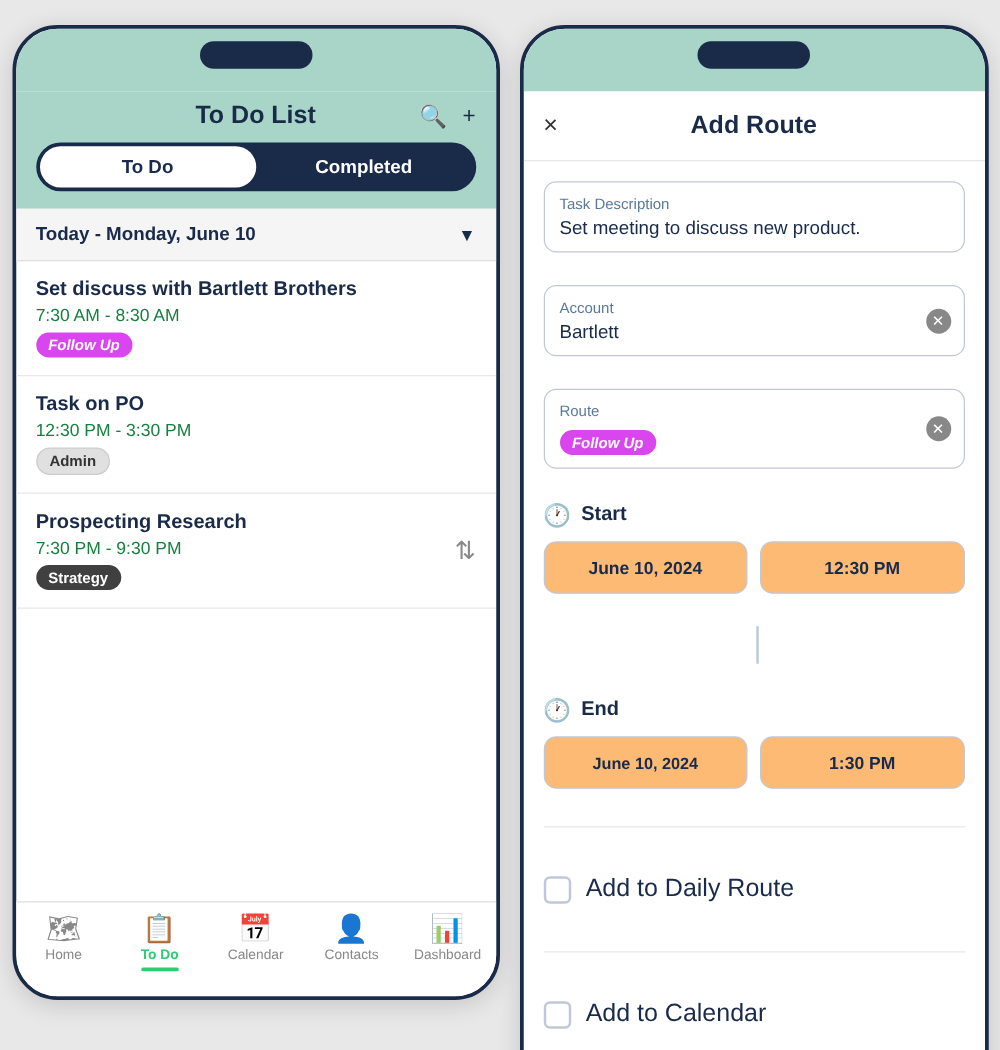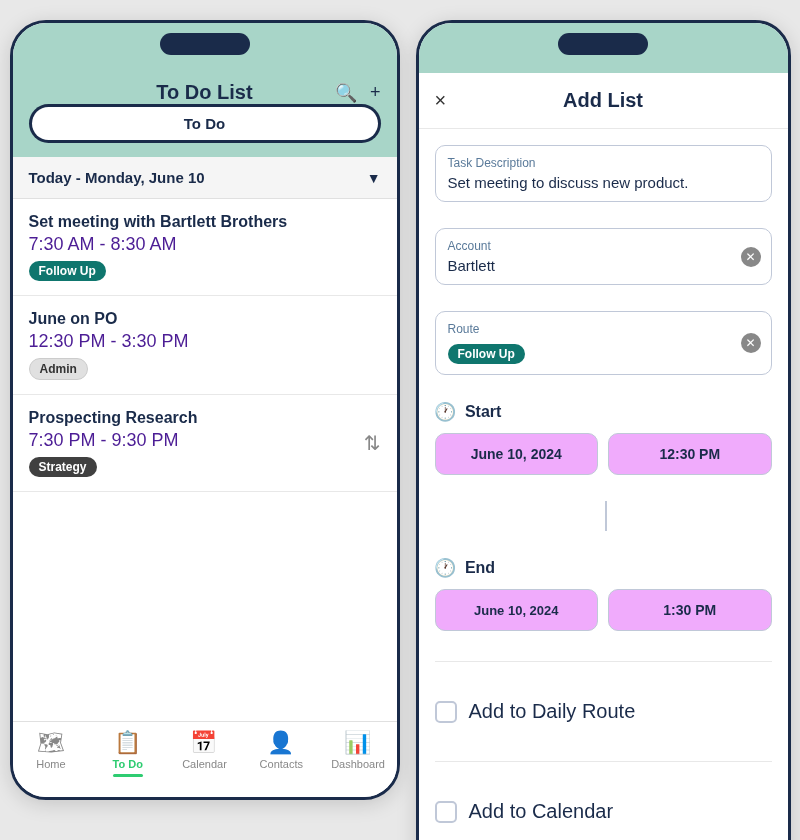--- a/index.html
+++ b/index.html
@@ -56,21 +56,21 @@
     
     .left-header {
       background: #a8d5c8;
       padding: 8px 16px 14px;
     }
     .left-header-top {
       display: flex;
       align-items: center;
       justify-content: center;
       position: relative;
-      margin-bottom: 0;
+      margin-bottom: 10px;
     }
     .header-title {
       font-size: 20px;
       font-weight: 700;
       color: #1a2b4a;
     }
     .header-icons {
       position: absolute;
       right: 0;
       display: flex;
@@ -136,35 +136,36 @@
       border-bottom: 1px solid #e8e8e8;
       position: relative;
     }
     .task-title {
       font-size: 16px;
       font-weight: 700;
       color: #1a2b4a;
       margin-bottom: 3px;
     }
     .task-time {
-      font-size: 18px;
-      color: #4c1d95;
+      font-size: 14px;
+      color: #15803d;
       margin-bottom: 6px;
     }
     .tag {
       display: inline-block;
       padding: 3px 10px;
       border-radius: 12px;
       font-size: 12px;
       font-weight: 600;
       cursor: pointer;
     }
     .tag-follow-up {
-      background: #0f766e;
+      background: #d946ef;
       color: #fff;
+      font-style: italic;
     }
     .tag-admin {
       background: #e0e0e0;
       color: #333;
       border: 1px solid #ccc;
     }
     .tag-strategy {
       background: #404040;
       color: #fff;
     }
@@ -318,21 +319,21 @@
     }
     .date-field, .time-field {
       flex: 1;
       border: 1.5px solid #c0c8d8;
       border-radius: 10px;
       padding: 12px 10px;
       font-size: 14px;
       font-weight: 600;
       color: #1a2b4a;
       text-align: center;
-      background: #f0abfc;
+      background: #fdba74;
     }
     .datetime-connector {
       display: flex;
       margin-left: 6px;
     }
     .connector-line {
       width: 2px;
       background: #c0c8d8;
       margin: 0 auto;
       height: 30px;
@@ -394,38 +395,39 @@
     <div class="left-header">
       <div class="left-header-top">
         <span class="header-title">To Do List</span>
         <div class="header-icons">
           <button class="icon-btn">🔍</button>
           <button class="icon-btn">+</button>
         </div>
       </div>
       <div class="tab-bar">
         <div class="tab-item active">To Do</div>
+        <div class="tab-item inactive">Completed</div>
       </div>
     </div>
 
     <div class="date-row">
       <span class="date-label">Today - Monday, June 10</span>
       <span class="chevron-down">▼</span>
     </div>
 
     <div class="task-list">
 
       <div class="task-item">
-        <div class="task-title">Set meeting with Bartlett Brothers</div>
+        <div class="task-title">Set discuss with Bartlett Brothers</div>
         <div class="task-time">7:30 AM - 8:30 AM</div>
         <span class="tag tag-follow-up">Follow Up</span>
       </div>
 
       <div class="task-item">
-        <div class="task-title">June on PO</div>
+        <div class="task-title">Task on PO</div>
         <div class="task-time">12:30 PM - 3:30 PM</div>
         <span class="tag tag-admin">Admin</span>
       </div>
 
       <div class="task-item">
         <div class="task-title">Prospecting Research</div>
         <div class="task-time">7:30 PM - 9:30 PM</div>
         <span class="tag tag-strategy">Strategy</span>
         <span class="task-icon">⇅</span>
       </div>
@@ -459,21 +461,21 @@
   </div>
 
   <div class="phone phone-right">
 
     <div class="right-notch">
       <div class="notch-pill"></div>
     </div>
 
     <div class="add-task-header">
       <button class="close-btn">×</button>
-      <span class="add-task-title">Add List</span>
+      <span class="add-task-title">Add Route</span>
     </div>
 
     <div class="form-body">
 
       <div class="field-group">
         <div class="field-label">Task Description</div>
         <div class="field-value">Set meeting to discuss new product.</div>
       </div>
 
       <div class="field-group">

